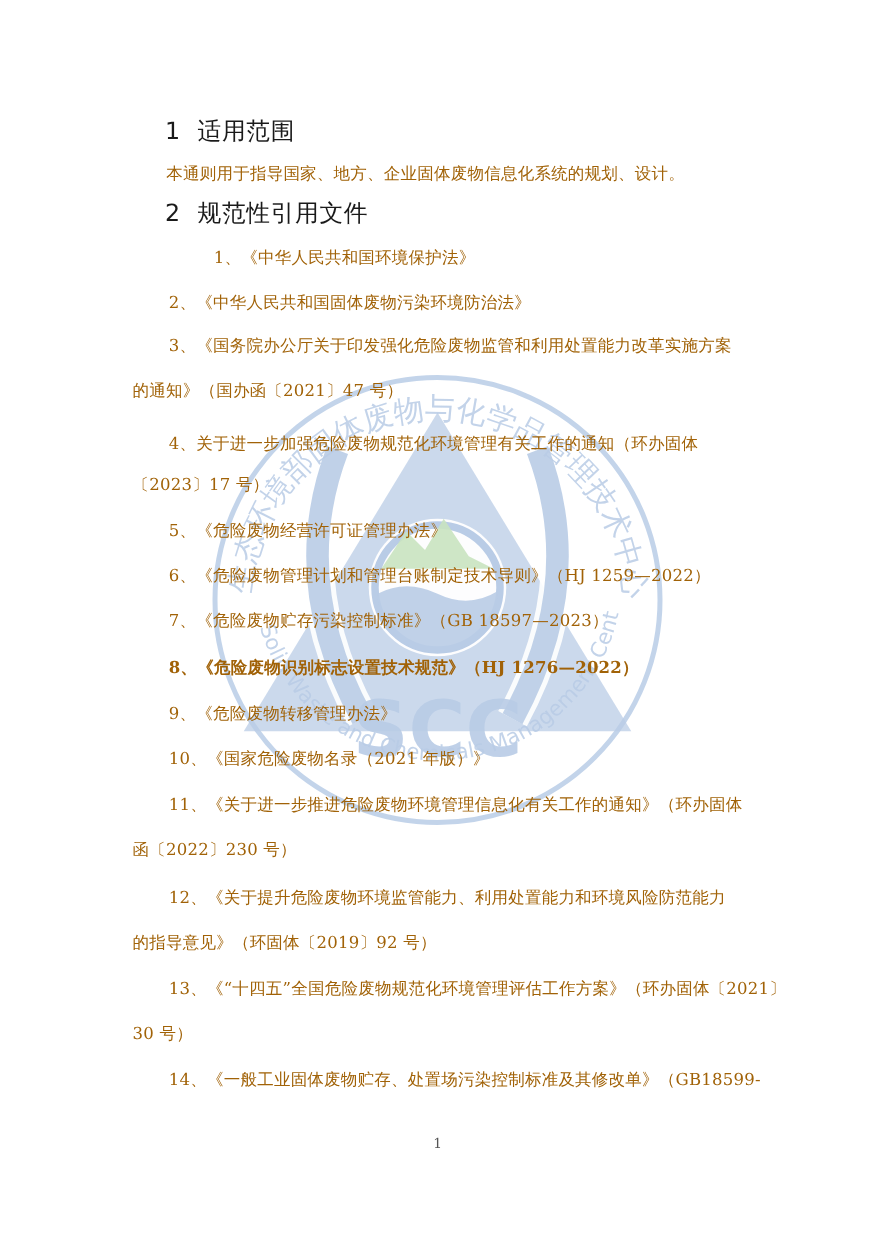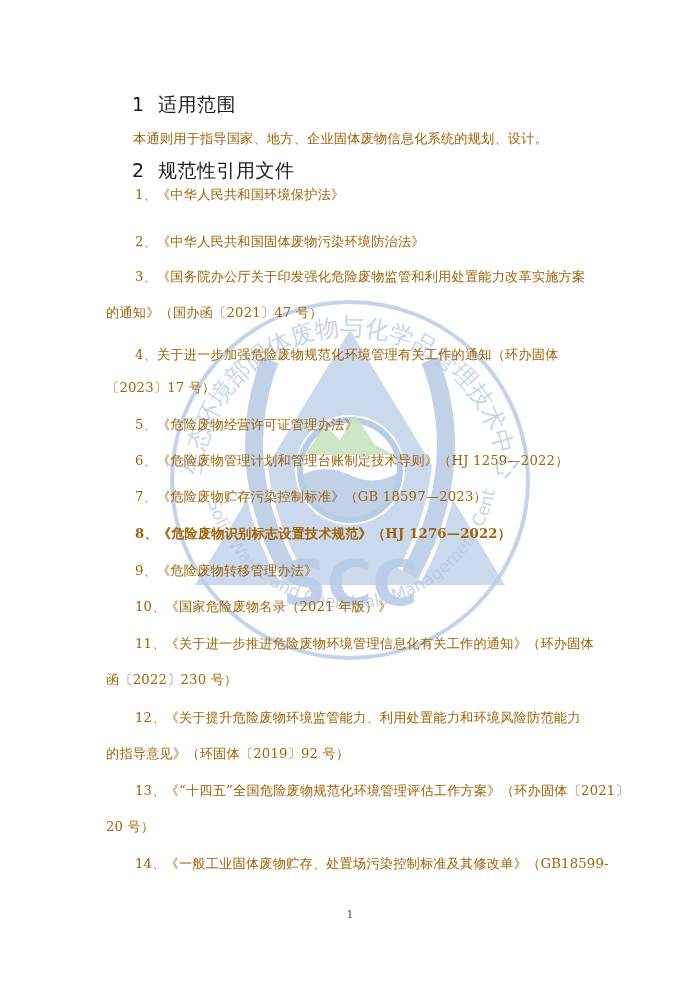--- a/index.html
+++ b/index.html
@@ -110,21 +110,21 @@
 
     <div class="heading" style="top:92px;">
       <span class="num">1</span><span>适用范围</span>
     </div>
     <div class="para" style="left:133px; top:130px;">本通则用于指导国家、地方、企业固体废物信息化系统的规划、设计。</div>
 
     <div class="heading" style="top:158px;">
       <span class="num">2</span><span>规范性引用文件</span>
     </div>
 
-    <div class="para indent" style="top:186px;">1、《中华人民共和国环境保护法》</div>
+    <div class="para indent" style="top:197px;margin-left:36px;">1、《中华人民共和国环境保护法》</div>
     <div class="para indent" style="top:233px;">2、《中华人民共和国固体废物污染环境防治法》</div>
 
     <div class="para indent" style="top:268px;">3、《国务院办公厅关于印发强化危险废物监管和利用处置能力改革实施方案</div>
     <div class="para flush" style="top:304px;">的通知》（国办函〔2021〕47 号）</div>
 
     <div class="para indent" style="top:346px;">4、关于进一步加强危险废物规范化环境管理有关工作的通知（环办固体</div>
     <div class="para flush" style="top:379px;">〔2023〕17 号）</div>
 
     <div class="para indent" style="top:416px;">5、《危险废物经营许可证管理办法》</div>
     <div class="para indent" style="top:452px;">6、《危险废物管理计划和管理台账制定技术导则》（HJ 1259—2022）</div>
@@ -133,19 +133,19 @@
     <div class="para indent" style="top:562px;">9、《危险废物转移管理办法》</div>
     <div class="para indent" style="top:598px;">10、《国家危险废物名录（2021 年版）》</div>
 
     <div class="para indent" style="top:635px;">11、《关于进一步推进危险废物环境管理信息化有关工作的通知》（环办固体</div>
     <div class="para flush" style="top:671px;text-align:center;">函〔2022〕230 号）</div>
 
     <div class="para indent" style="top:709px;">12、《关于提升危险废物环境监管能力、利用处置能力和环境风险防范能力</div>
     <div class="para flush" style="top:745px;text-align:center;">的指导意见》（环固体〔2019〕92 号）</div>
 
     <div class="para indent" style="top:782px;">13、《“十四五”全国危险废物规范化环境管理评估工作方案》（环办固体〔2021〕</div>
-    <div class="para flush" style="top:818px;">20 号）</div>
+    <div class="para flush" style="top:818px;">30 号）</div>
 
     <div class="para indent" style="top:855px;">14、《一般工业固体废物贮存、处置场污染控制标准及其修改单》（GB18599-</div>
 
     <div class="pagenum">1</div>
   </div>
 </div>
 
 </body></html>

